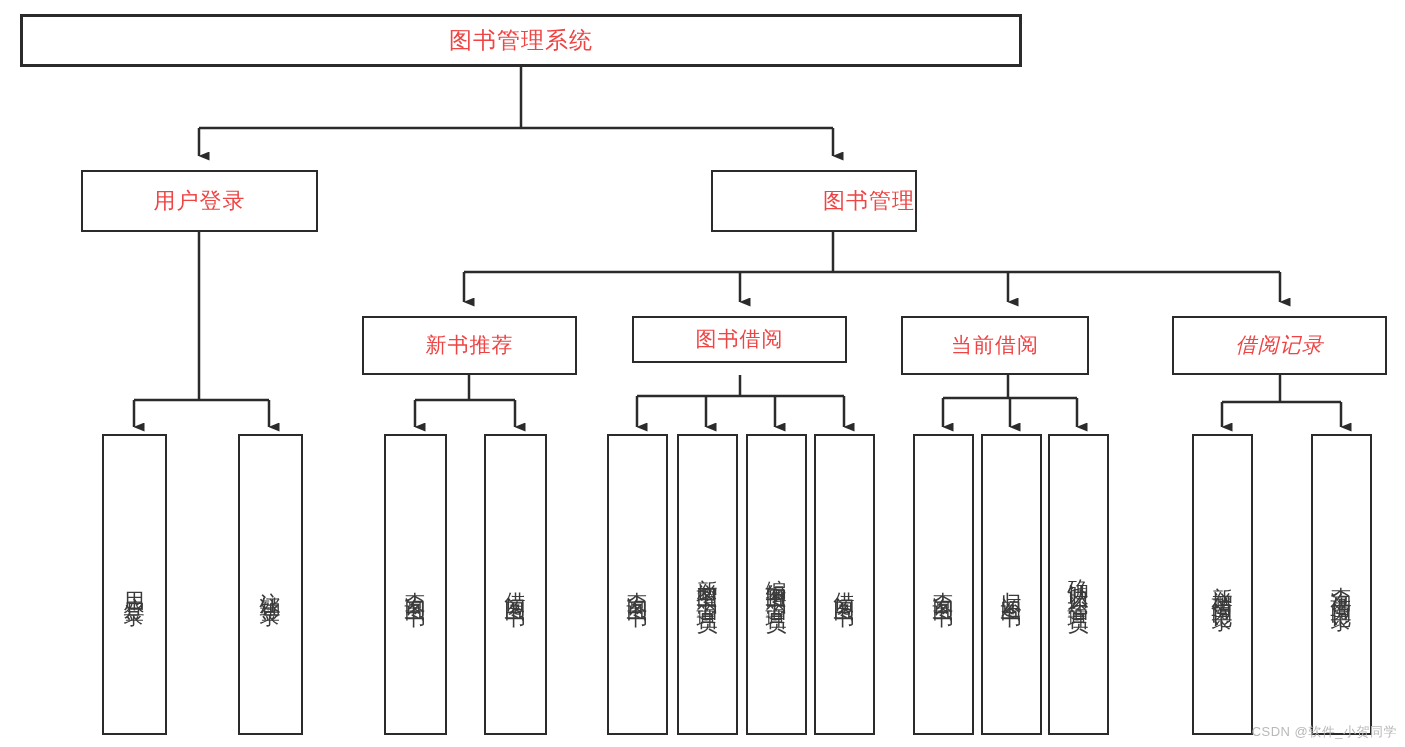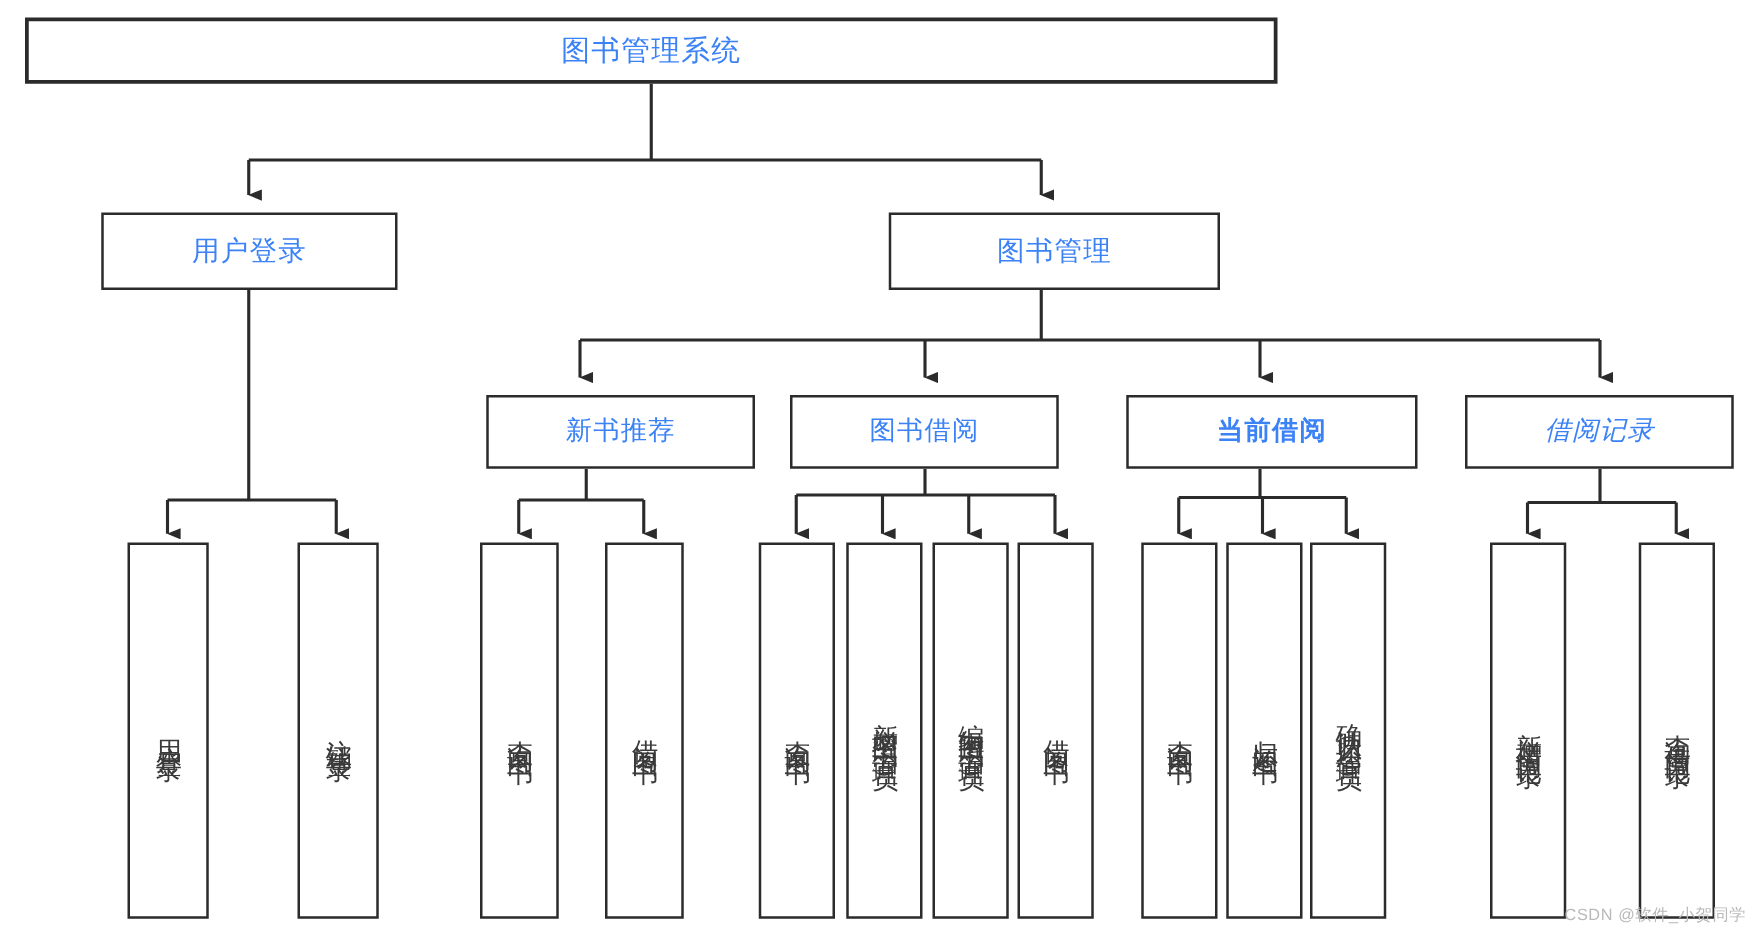--- a/index.html
+++ b/index.html
@@ -9,21 +9,21 @@
     position:relative;
   }
   #diagram-root{position:absolute;left:0;top:0;width:1405px;height:747px;}
   .node-box{
     position:absolute;box-sizing:border-box;
     background:#ffffff;border:2.5px solid #2b2b2b;
     display:flex;align-items:center;justify-content:center;
   }
   .node-box.lvl1{border-width:3px;}
   .node-label{
-    color:#3b82f6;font-size:22px;line-height:1.25;
+    color:#ef4444;font-size:22px;line-height:1.25;
     letter-spacing:1px;white-space:nowrap;text-align:center;
   }
   .node-box.lvl1 .node-label{font-size:23px;}
   .node-box.lvl2 .node-label{font-size:22px;}
   .node-box.lvl3 .node-label{font-size:21px;}
   .leaf-box{
     position:absolute;box-sizing:border-box;
     background:#ffffff;border:2.5px solid #2b2b2b;
     display:flex;align-items:center;justify-content:center;
     overflow:hidden;
@@ -94,31 +94,31 @@
     </g>
   </svg>
 
   <div class="node-box lvl1" style="left:20px;top:14px;width:1002px;height:53px;">
     <span class="node-label">图书管理系统</span>
   </div>
 
   <div class="node-box lvl2" style="left:81px;top:170px;width:237px;height:62px;">
     <span class="node-label">用户登录</span>
   </div>
-  <div class="node-box lvl2" style="left:711px;top:170px;width:265px;height:62px;">
+  <div class="node-box lvl2" style="left:711px;top:170px;width:206px;height:62px;justify-content:flex-end;">
     <span class="node-label">图书管理</span>
   </div>
 
-  <div class="node-box lvl3" style="left:362px;top:316px;width:215px;height:59px;margin-left:27px;">
+  <div class="node-box lvl3" style="left:362px;top:316px;width:215px;height:59px;">
     <span class="node-label">新书推荐</span>
   </div>
-  <div class="node-box lvl3" style="left:632px;top:316px;width:215px;height:59px;">
+  <div class="node-box lvl3" style="left:632px;top:316px;width:215px;height:47px;">
     <span class="node-label">图书借阅</span>
   </div>
-  <div class="node-box lvl3" style="left:901px;top:316px;width:233px;height:59px;font-weight:bold;">
+  <div class="node-box lvl3" style="left:901px;top:316px;width:188px;height:59px;">
     <span class="node-label">当前借阅</span>
   </div>
   <div class="node-box lvl3" style="left:1172px;top:316px;width:215px;height:59px;font-style:italic;">
     <span class="node-label">借阅记录</span>
   </div>
 
   <div class="leaf-box" style="left:102px;top:434px;width:65px;height:301px;">
     <span class="leaf-label">用户登录</span>
   </div>
   <div class="leaf-box" style="left:238px;top:434px;width:65px;height:301px;">

